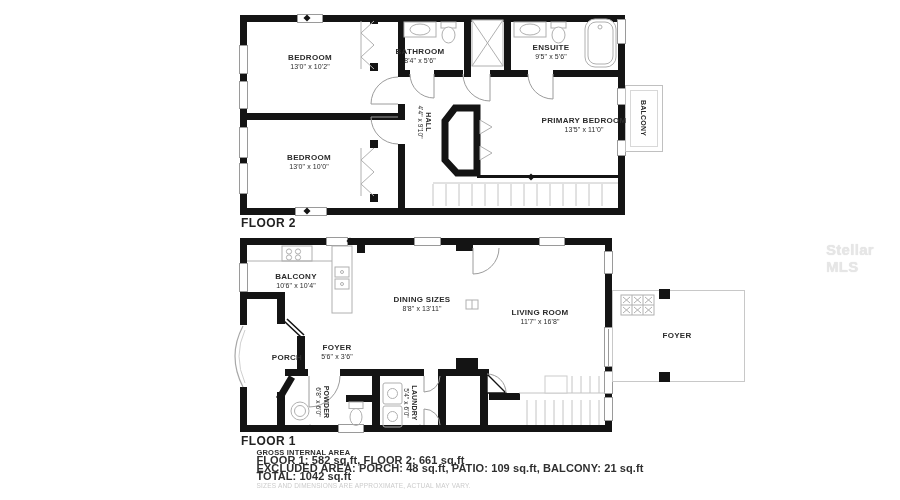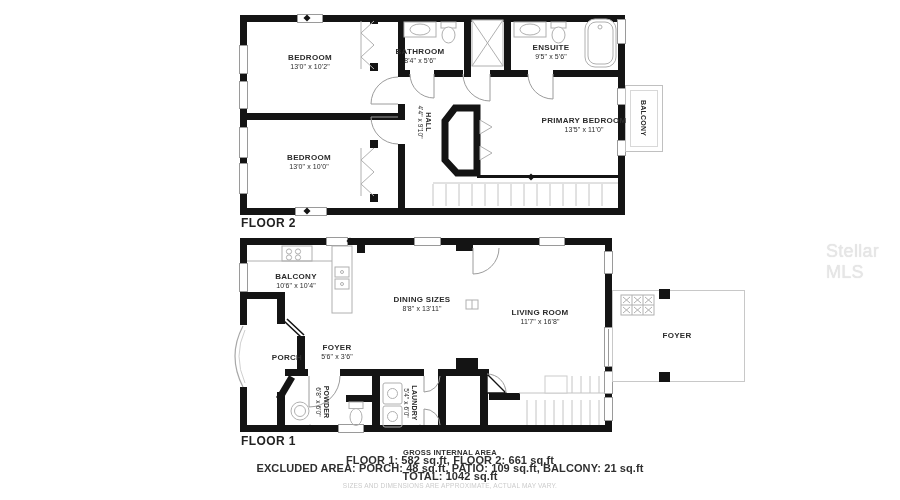--- a/index.html
+++ b/index.html
@@ -8,25 +8,25 @@
   svg{position:absolute;left:0;top:0;}
   .room-label{position:absolute;transform:translate(-50%,-50%);text-align:center;
               color:#2b2b2b;white-space:nowrap;line-height:1.12;}
   .room-label.rot{transform:translate(-50%,-50%) rotate(90deg);}
   .rn{font-size:8px;font-weight:700;letter-spacing:.3px;}
   .rd{font-size:7px;font-weight:400;letter-spacing:.1px;}
   .room-label.small .rn{font-size:7px;letter-spacing:.2px;}
   .room-label.small .rd{font-size:6.5px;}
   .floor-tag{position:absolute;font-size:12px;font-weight:700;letter-spacing:.4px;color:#222;}
   .summary{position:absolute;left:450px;top:449px;transform:translateX(-50%);
-           text-align:center;color:#2f2f2f;white-space:nowrap;}
+           color:#2f2f2f;white-space:nowrap;}
   .s-title{font-size:7.5px;font-weight:700;letter-spacing:.2px;line-height:8px;}
   .s-line{font-size:11px;font-weight:700;letter-spacing:.1px;line-height:7.8px;}
   .s-disc{font-size:6.5px;font-weight:400;letter-spacing:.2px;color:#cbcbcb;margin-top:2px;}
-  .watermark{position:absolute;left:826px;top:241px;font-size:18px;font-weight:400;
+  .watermark{position:absolute;left:826px;top:241px;font-size:15px;font-weight:700;
              color:#e6e6e6;text-shadow:0 0 1px #d9d9d9;letter-spacing:.3px;}
 </style>
 </head>
 <body>
 
 <div class="canvas">
 
 <svg width="900" height="500" viewBox="0 0 900 500">
 
   <g>

